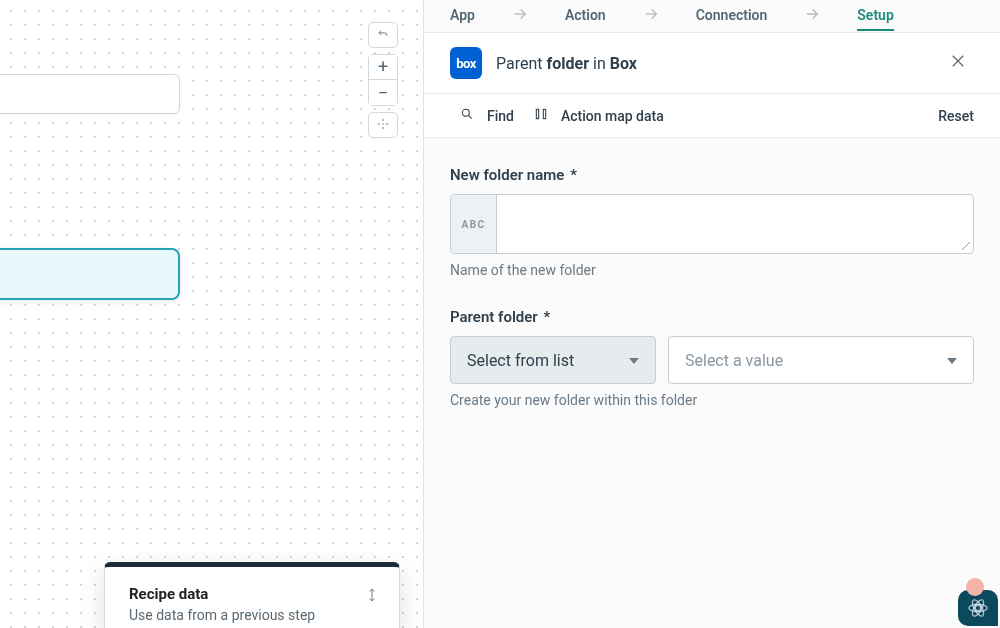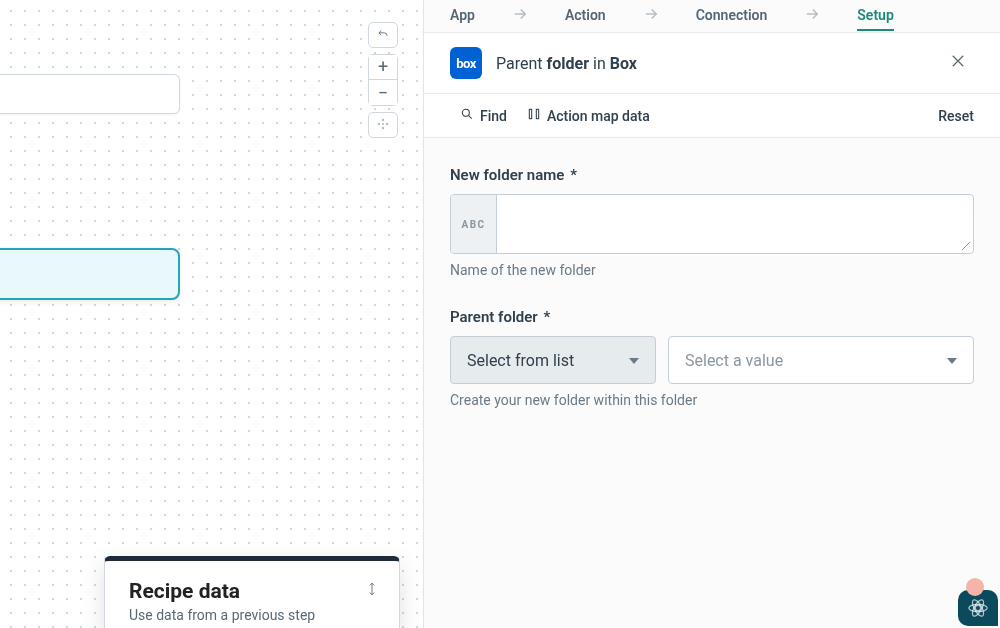--- a/index.html
+++ b/index.html
@@ -39,21 +39,21 @@
   .ctrl-btn svg { width: 14px; height: 14px; stroke: #5a6872; fill: none; stroke-width: 1.5; }
   .ctrl-plus, .ctrl-minus { font-size: 18px; line-height: 1; color: #5a6872; }
 
   
   .recipe-pop {
     position: absolute; left: 104px; bottom: -10px; width: 296px;
     background: #fff; border: 1px solid #d0d7de; border-radius: 6px;
     box-shadow: 0 8px 24px rgba(0,0,0,.12); border-top: 5px solid #1e2b3a;
     padding: 18px 24px 14px;
   }
-  .recipe-pop h3 { font-size: 21px; font-weight: 700; color: #222; margin-bottom: 4px; }
+  .recipe-pop h3 { font-size: 15px; font-weight: 700; color: #222; margin-bottom: 4px; }
   .recipe-pop p  { font-size: 14px; color: #5a6872; }
   .recipe-drag { position: absolute; right: 20px; top: 20px; color: #5a6872; cursor: grab; }
   .recipe-drag svg { width: 14px; height: 16px; stroke: #5a6872; fill: none; stroke-width: 1.5; }
 
   
   .panel { flex: 1 1 auto; display: flex; flex-direction: column; background: #fbfbfb; }
 
   
   .crumbs { height: 32px; display: flex; align-items: center; gap: 36px; padding: 0 26px; background: #fbfbfb; }
   .crumb { font-size: 14px; font-weight: 600; color: #546773; cursor: pointer; padding-bottom: 6px; border-bottom: 2px solid transparent; margin-top: 6px;}
@@ -64,21 +64,21 @@
   .titlebar { height: 62px; display: flex; align-items: center; padding: 0 26px; border-top: 1px solid #e6eaed; border-bottom: 1px solid #e6eaed; background: #fff; }
   .app-icon { width: 32px; height: 32px; border-radius: 6px; background: #0061d5; display: flex; align-items: center; justify-content: center; color: #fff; font-weight: 700; font-size: 13px; letter-spacing: -.5px; }
   .title-text { margin-left: 14px; font-size: 16px; color: #30404d; }
   .title-text .tw-plain { font-weight: 400; }
   .title-text .tw-bold  { font-weight: 700; color: #30404d; }
   .close-x { margin-left: auto; cursor: pointer; width: 32px; height: 32px; display:flex; align-items:center; justify-content:center; color:#5a6872;}
   .close-x svg { width: 18px; height: 18px; stroke: #5a6872; stroke-width: 1.7; fill:none; }
 
   
   .toolbar { height: 44px; display: flex; align-items: center; padding: 0 26px 0 36px; border-bottom: 1px solid #e6eaed; background: #fff; font-size: 14px; color:#30404d; }
-  .tb-item { display: flex; align-items: center; gap: 6px; margin-right: 20px; cursor: pointer; font-weight: 500; color: #30404d; }
+  .tb-item { display: flex; align-items: center; gap: 13px; margin-right: 20px; cursor: pointer; font-weight: 500; color: #30404d; }
   .tb-item svg { width: 14px; height: 14px; stroke:#30404d; fill:none; stroke-width:1.8; }
   .tb-reset { margin-left: auto; cursor: pointer; font-weight: 500; color: #30404d; }
 
   
   .form { padding: 28px 26px; overflow: auto; flex: 1 1 auto; }
   .field { margin-bottom: 30px; }
   .field-label { font-size: 15px; font-weight: 600; color: #30404d; margin-bottom: 10px; }
   .req { color: #30404d; margin-left: 2px; }
 
   .text-input {

